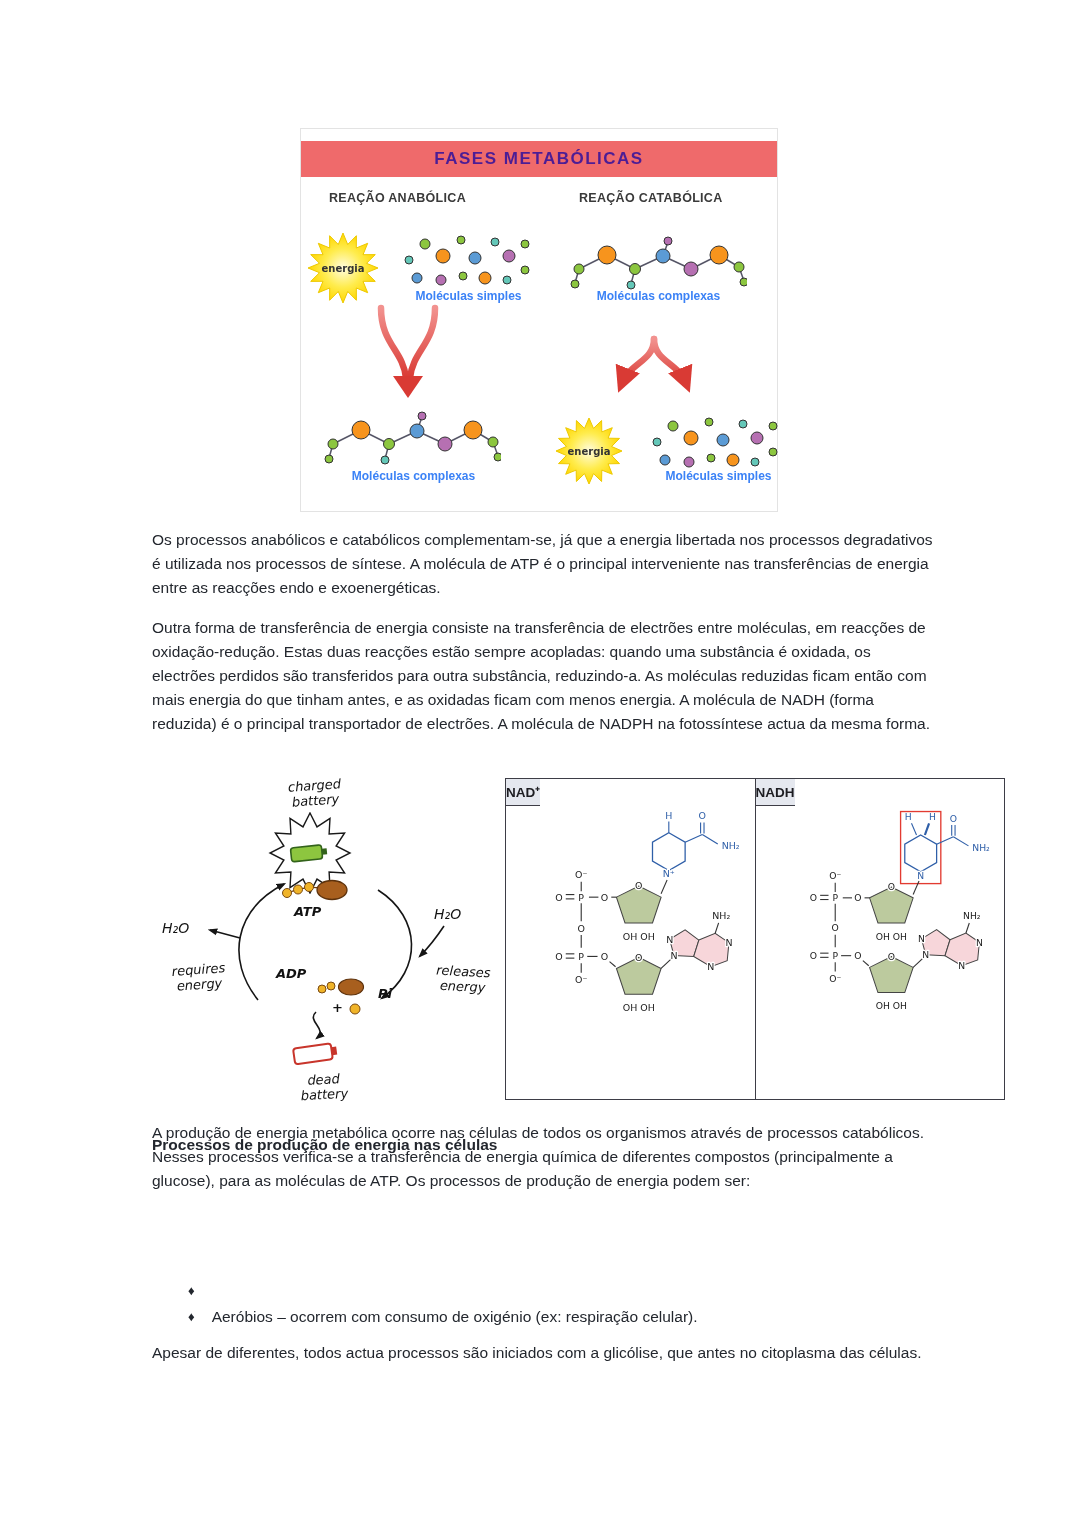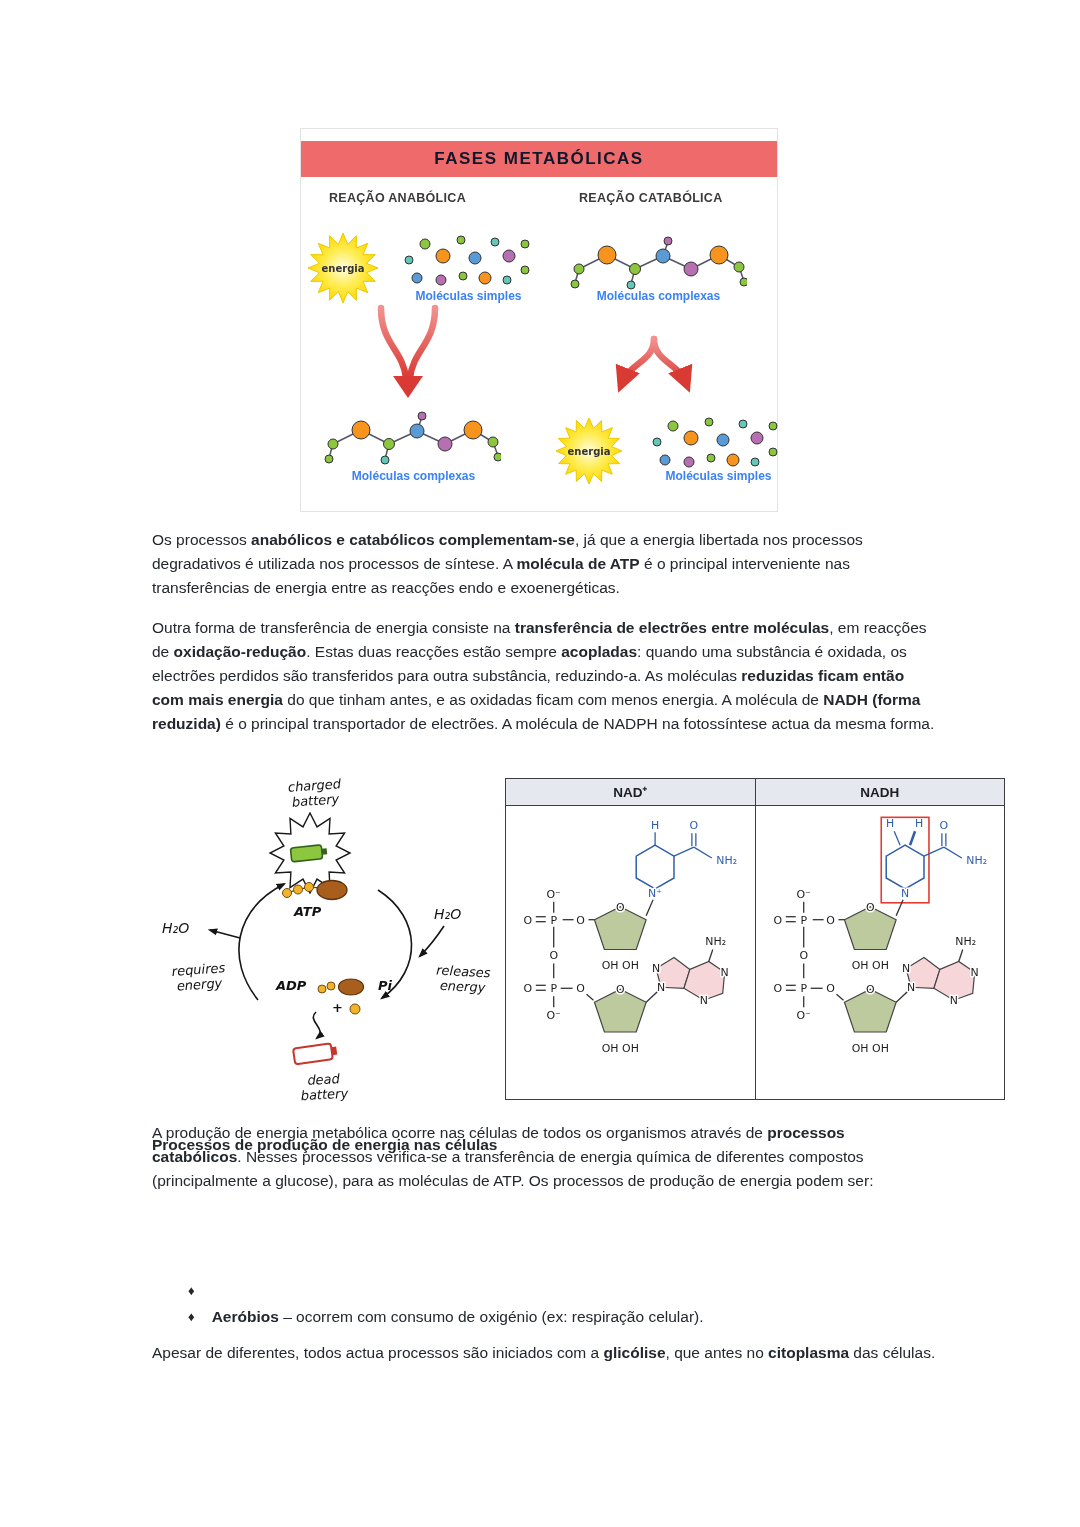--- a/index.html
+++ b/index.html
@@ -1,47 +1,47 @@
 <!DOCTYPE html>
 <html><head>
 <meta charset="utf-8">
 <style>
   *{margin:0;padding:0;box-sizing:border-box}
   html,body{background:#fff}
   body{width:1080px;height:1527px;position:relative;font-family:"Liberation Sans",sans-serif;color:#23272e;overflow:hidden}
   .abs{position:absolute}
-  .b{font-weight:bold}
+  .b{font-weight:normal}
 
   
   .para{position:absolute;left:152px;width:784px;font-size:15.5px;line-height:24px;text-align:left}
   .sec-head{position:absolute;left:152px;width:784px;font-size:15.5px;line-height:24px;font-weight:bold;}
   .bullet{position:absolute;left:188px;width:740px;display:flex;gap:17px;font-size:15.5px;line-height:24px}
   .diamond{font-size:13px;line-height:24px}
 
   
   .figure1{position:absolute;left:300px;top:128px;width:478px;height:384px;background:#fff;border:1px solid #e3e3e3}
-  .fig1-header{position:absolute;left:0;right:0;top:12px;height:36px;background:#ef6a6b;color:#0f172a;
+  .fig1-header{position:absolute;left:0;right:0;top:12px;height:36px;background:#ef6a6b;color:#4c1d95;
     font-weight:bold;font-size:17px;letter-spacing:1.5px;text-align:center;line-height:36px}
   .colTitle{position:absolute;top:62px;font-size:12.5px;font-weight:bold;color:#3a3a3a;letter-spacing:.3px}
   .molLabel{position:absolute;font-size:12px;font-weight:bold;color:#3b82f6;text-align:center}
   .starTxt{font-size:10px;font-weight:bold;fill:#333;text-anchor:middle;font-family:"DejaVu Sans",sans-serif}
   .molline{stroke:#556;stroke-width:1.5}
   .arrowline{stroke:url(#gradArrow);stroke-width:6.5;fill:none;stroke-linecap:round}
 
   
   .cycle{position:absolute;left:140px;top:778px;width:360px;height:334px}
   .cyc{stroke:#151515;stroke-width:1.6;fill:none}
   .hand{position:absolute;font-family:"DejaVu Sans",sans-serif;font-style:italic;font-size:13px;color:#121212}
   .hand.hb{font-weight:bold}
   .two{white-space:pre-line;line-height:15px}
   .c{text-align:center}
 
   
   .nadPanel{position:absolute;left:505px;top:778px;width:500px;height:322px;border:1.5px solid #3d3d46;display:flex;background:#fff}
-  .nadCol{flex:1;display:flex;flex-direction:column;min-width:0}
+  .nadCol{flex:1;display:flex;flex-direction:row;min-width:0}
   .nadCol.first{border-right:1.5px solid #3d3d46}
   .nadHead{height:27px;background:#e5e8ef;border-bottom:1.5px solid #3d3d46;font-weight:bold;font-size:13.5px;
     display:flex;align-items:center;justify-content:center;color:#1d1d22}
   .nad-svg{width:100%;height:293px}
   .ringb{fill:none;stroke:#2f5fa8;stroke-width:1.5}
   .bond{stroke:#333;stroke-width:1.3}
   .bondb{stroke:#2f5fa8;stroke-width:1.3}
   .boldw{stroke-width:2.6}
   .sugar{fill:#bcca9e;stroke:#444;stroke-width:1.2}
   .adenine{fill:#f7d6da;stroke:#444;stroke-width:1.2}
@@ -182,27 +182,27 @@
     <path d="M10,18 Q30,8 50,13" fill="none" stroke="#6b3c10" stroke-width="1.2"></path>
     <circle cx="11" cy="17" r="4.5" fill="#f0b429" stroke="#7a4a12"></circle>
     <circle cx="22" cy="13.5" r="4.5" fill="#f0b429" stroke="#7a4a12"></circle>
     <circle cx="33" cy="11" r="4.5" fill="#f0b429" stroke="#7a4a12"></circle>
     <ellipse cx="56" cy="14" rx="15" ry="9.5" fill="#a85f1e" stroke="#5d320c" stroke-width="1.3"></ellipse>
   </svg>
   <div class="hand hb" style="left:154px;top:126px">ATP</div>
   <div class="hand" style="left:22px;top:142px;font-size:14px">H₂O</div>
   <div class="hand two c" style="left:14px;top:184px;width:90px;transform:rotate(-4deg)">requires
 energy</div>
-  <div class="hand hb" style="left:136px;top:200px">ADP</div>
+  <div class="hand hb" style="left:136px;top:188px">ADP</div>
   <svg class="abs" style="left:174px;top:198px" width="56" height="24" viewBox="0 0 56 24">
     <circle cx="8" cy="13" r="4" fill="#f0b429" stroke="#7a4a12"></circle>
     <circle cx="17" cy="10" r="4" fill="#f0b429" stroke="#7a4a12"></circle>
     <ellipse cx="37" cy="11" rx="12.5" ry="8" fill="#a85f1e" stroke="#5d320c" stroke-width="1.2"></ellipse>
   </svg>
-  <div class="hand hb" style="left:238px;top:200px">Pi</div>
+  <div class="hand hb" style="left:238px;top:208px">Pi</div>
   <div class="hand hb" style="left:192px;top:222px">+</div>
   <svg class="abs" style="left:208px;top:224px" width="14" height="14" viewBox="0 0 14 14">
       <circle cx="7" cy="7" r="5" fill="#f0b429" stroke="#7a4a12"></circle>
     </svg>
   <svg class="abs" style="left:146px;top:258px" width="66" height="36" viewBox="0 0 66 36">
     <g transform="rotate(-8 33 18)">
       <rect x="8" y="9" width="38" height="16" rx="3" fill="#fff" stroke="#c8352b" stroke-width="2"></rect>
       <rect x="46" y="13" width="5" height="8" fill="#c8352b"></rect>
     </g>
   </svg>

